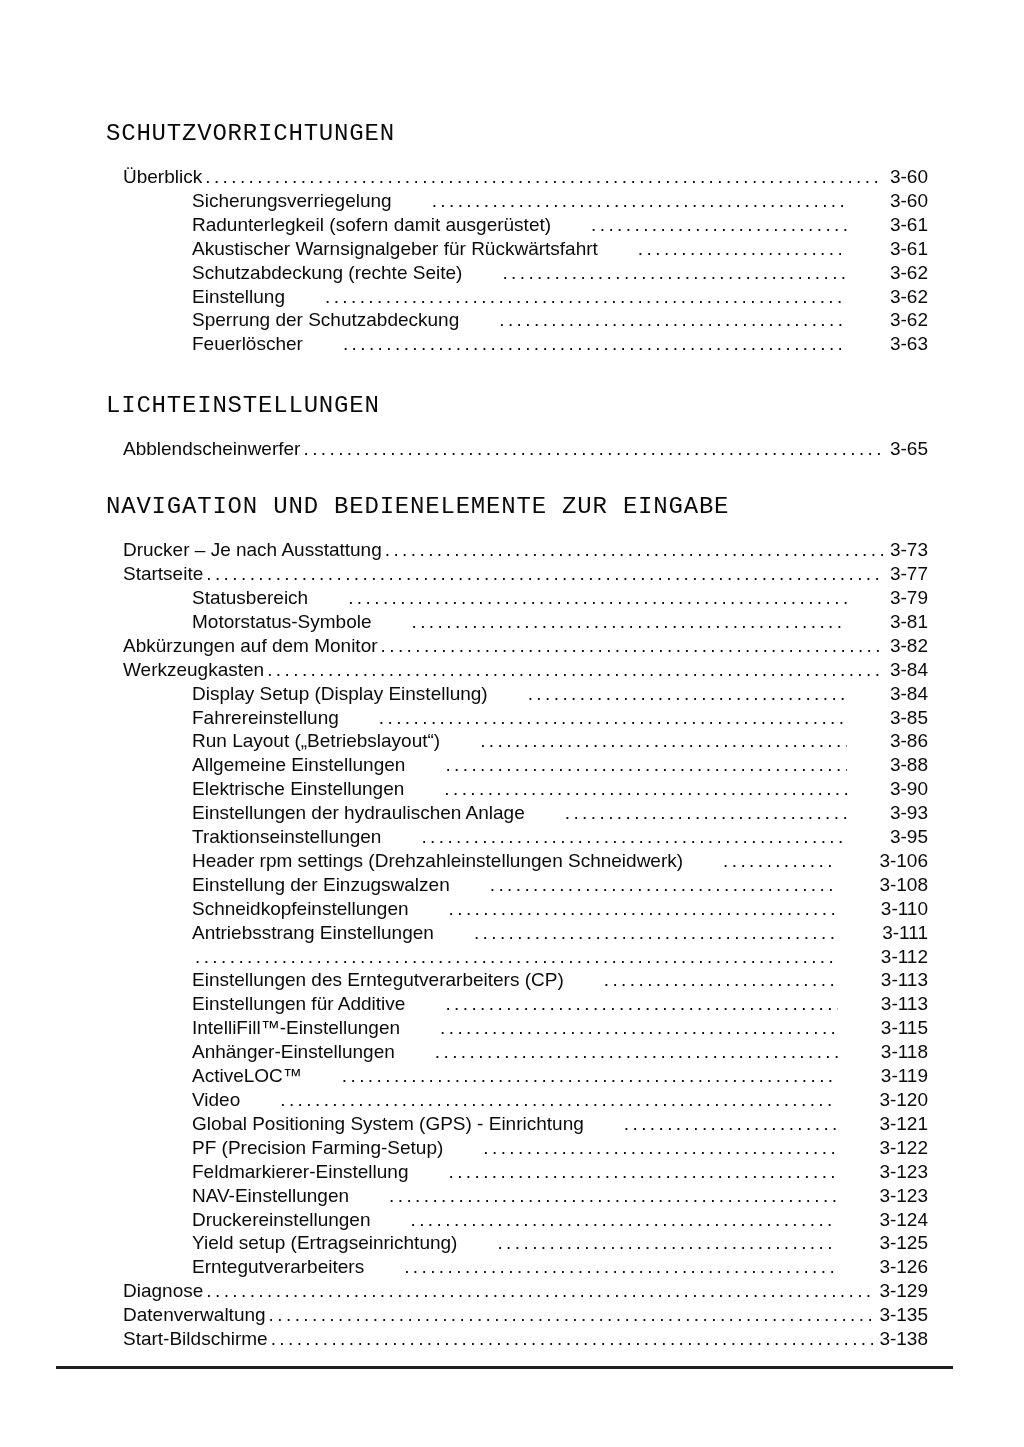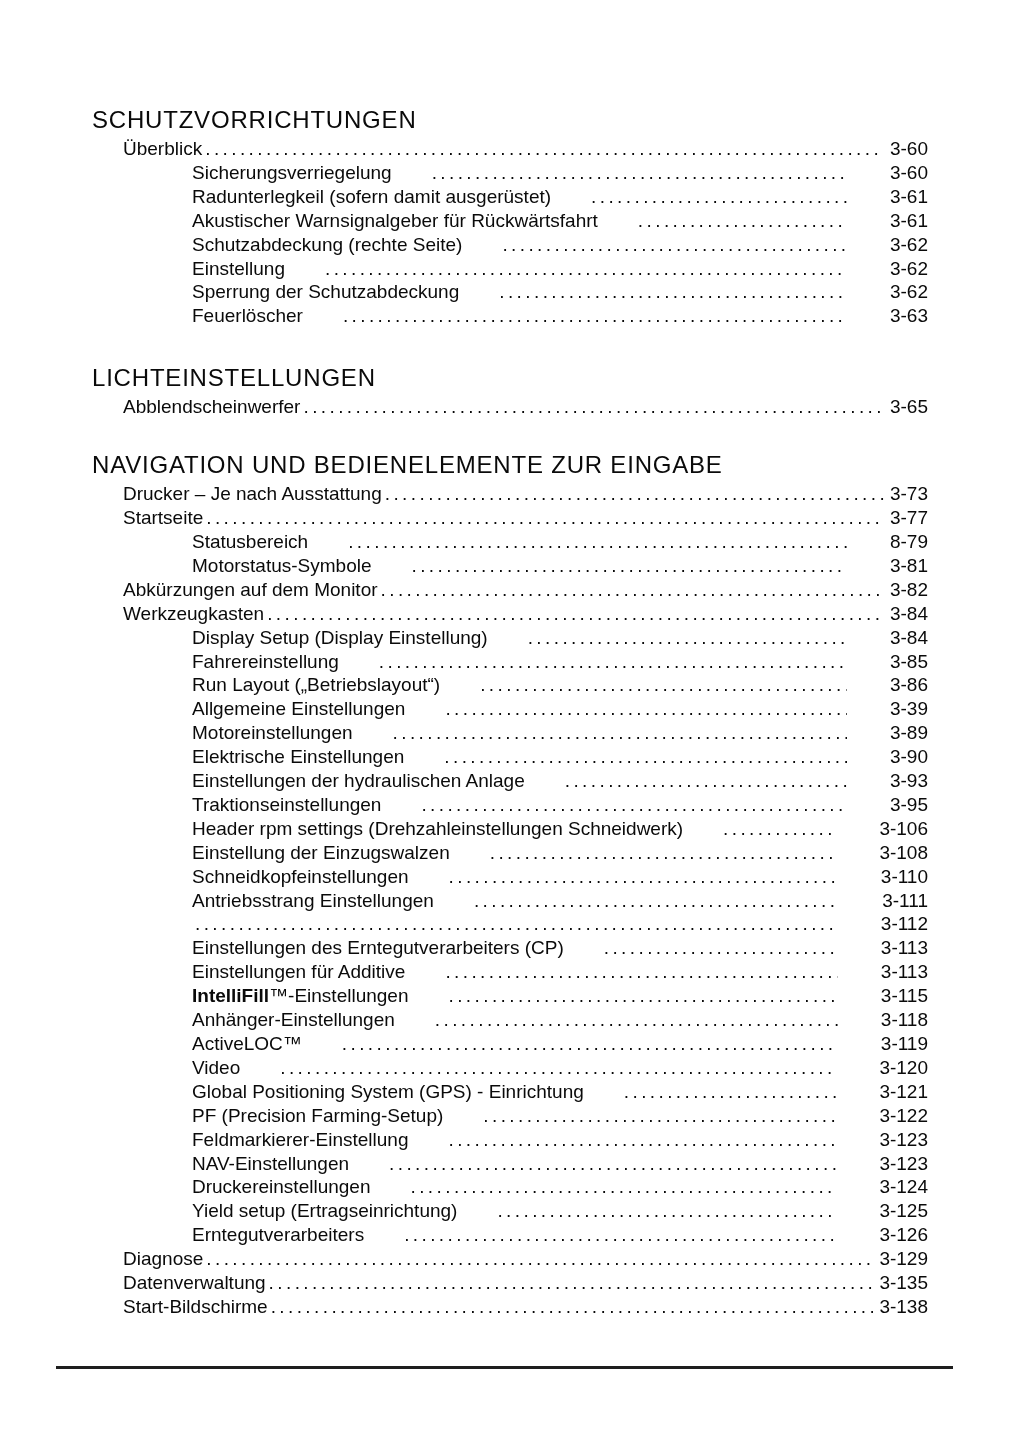--- a/index.html
+++ b/index.html
@@ -25,34 +25,35 @@
     width: 838px; 
   }
   .toc-section { margin: 0; padding: 0; }
   .toc-section + .toc-section.gap-a { margin-top: 35px; }
   .toc-section + .toc-section.gap-b { margin-top: 31px; }
   .section-title {
     font-size: 24px;
     line-height: 30px;
     font-weight: 400;
     letter-spacing: 0.8px;
-    margin: 2px;
+    margin: 16px;
     white-space: nowrap;
+    font-family: Liberation Mono, monospace;
   }
   .toc-row {
     display: flex;
     align-items: baseline;
     font-size: 19px;
     line-height: 23.9px;
     white-space: nowrap;
   }
   .toc-row.level-1 { padding-left: 33px; text-align: center; }
   .toc-row.level-2 { padding-left: 102px; gap: 37px; }
   .toc-label { white-space: nowrap; }
-  .toc-label b { font-weight: 700; }
+  .toc-label b { font-weight: 400; }
   .toc-dots {
     flex: 1 1 auto;
     min-width: 14px;
     overflow: hidden;
     white-space: nowrap;
     margin: 0 3px 0 3px;
     color: #0a0a0a;
   }
   .toc-dots::after {
     content: "..........................................................................................................................................................................................................";
@@ -135,21 +136,21 @@
           <span class="toc-page">3-73</span>
         </div>
         <div class="toc-row level-1">
           <span class="toc-label">Startseite</span>
           <span class="toc-dots"></span>
           <span class="toc-page">3-77</span>
         </div>
         <div class="toc-row level-2">
           <span class="toc-label">Statusbereich</span>
           <span class="toc-dots"></span>
-          <span class="toc-page">8-79</span>
+          <span class="toc-page">3-79</span>
         </div>
         <div class="toc-row level-2">
           <span class="toc-label">Motorstatus-Symbole</span>
           <span class="toc-dots"></span>
           <span class="toc-page">3-81</span>
         </div>
         <div class="toc-row level-1">
           <span class="toc-label">Abkürzungen auf dem Monitor</span>
           <span class="toc-dots"></span>
           <span class="toc-page">3-82</span>
@@ -170,26 +171,21 @@
           <span class="toc-page">3-85</span>
         </div>
         <div class="toc-row level-2">
           <span class="toc-label">Run Layout („Betriebslayout“)</span>
           <span class="toc-dots"></span>
           <span class="toc-page">3-86</span>
         </div>
         <div class="toc-row level-2">
           <span class="toc-label">Allgemeine Einstellungen</span>
           <span class="toc-dots"></span>
-          <span class="toc-page">3-39</span>
-        </div>
-        <div class="toc-row level-2">
-          <span class="toc-label">Motoreinstellungen</span>
-          <span class="toc-dots"></span>
-          <span class="toc-page">3-89</span>
+          <span class="toc-page">3-88</span>
         </div>
         <div class="toc-row level-2">
           <span class="toc-label">Elektrische Einstellungen</span>
           <span class="toc-dots"></span>
           <span class="toc-page">3-90</span>
         </div>
         <div class="toc-row level-2">
           <span class="toc-label">Einstellungen der hydraulischen Anlage</span>
           <span class="toc-dots"></span>
           <span class="toc-page">3-93</span>

